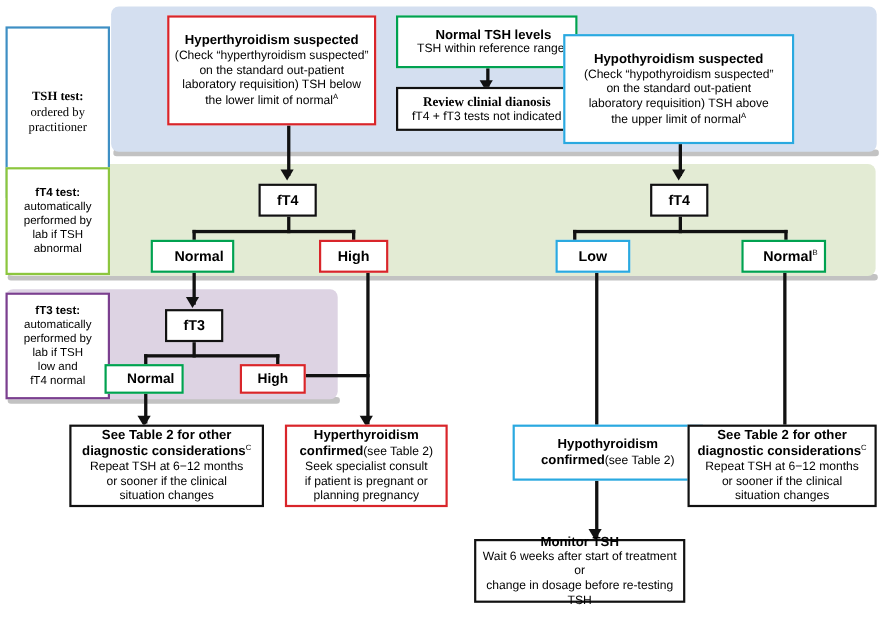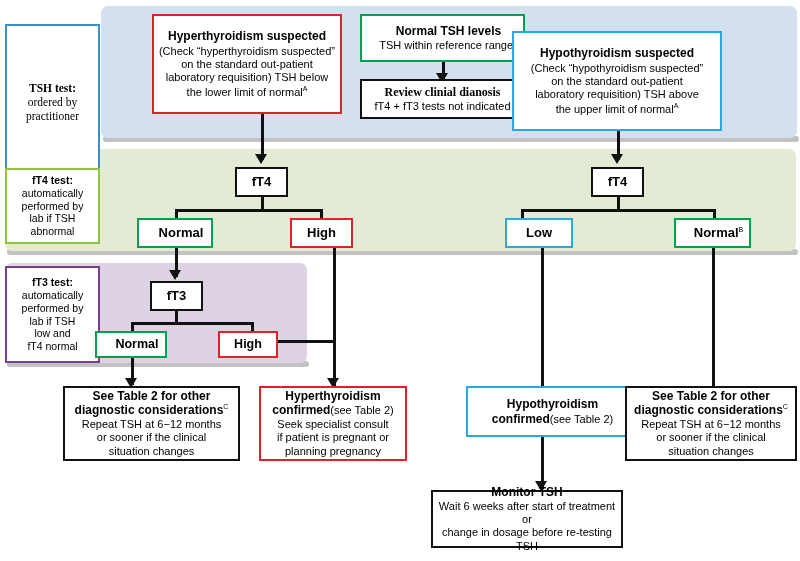--- a/index.html
+++ b/index.html
@@ -132,21 +132,21 @@
 
   <div class="vline" style="left:541px; top:437px; height:52px;"></div>
   <div class="arrowhead" style="left:535px; top:481px;"></div>
 
   <div class="box bd-blue-thin" style="left:5px; top:24px; width:95px; height:156px; font-size:11.5px;font-family:Liberation Serif, serif;">
     <div class="t-bold">TSH test:</div>
     <div>ordered by</div>
     <div>practitioner</div>
   </div>
 
-  <div class="box" style="left:5px; top:168px; width:95px; height:76px; font-size:10.5px; border:2px solid #8cc63e;">
+  <div class="box" style="left:5px; top:152px; width:95px; height:98px; font-size:10.5px; border:2px solid #8cc63e;">
     <div class="t-bold">fT4 test:</div>
     <div>automatically</div>
     <div>performed by</div>
     <div>lab if TSH</div>
     <div>abnormal</div>
   </div>
 
   <div class="box" style="left:5px; top:266px; width:95px; height:97px; font-size:10.5px; border:2px solid #7b3f8f;">
     <div class="t-bold">fT3 test:</div>
     <div>automatically</div>

